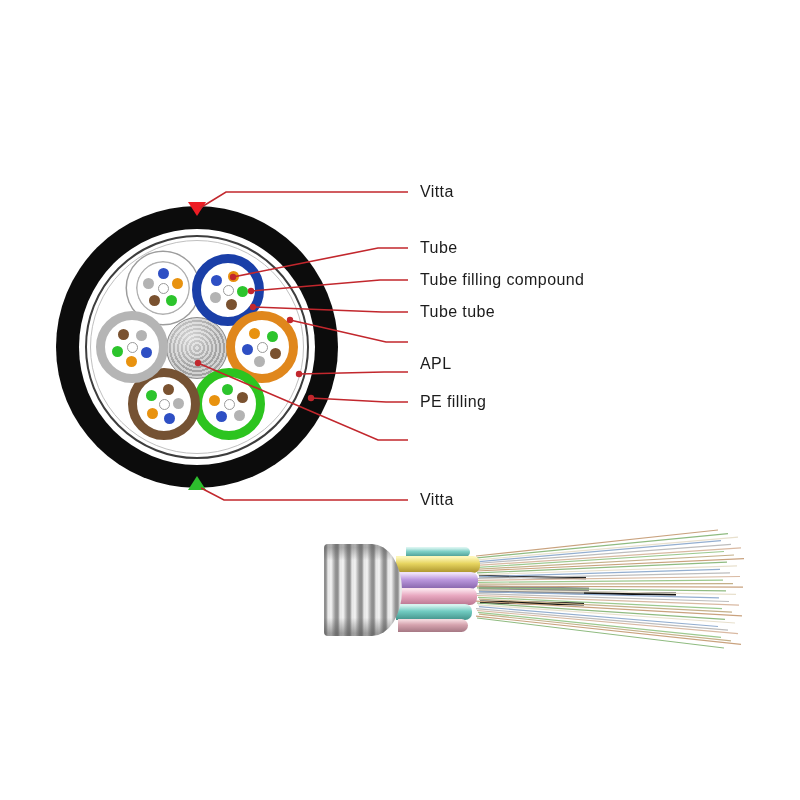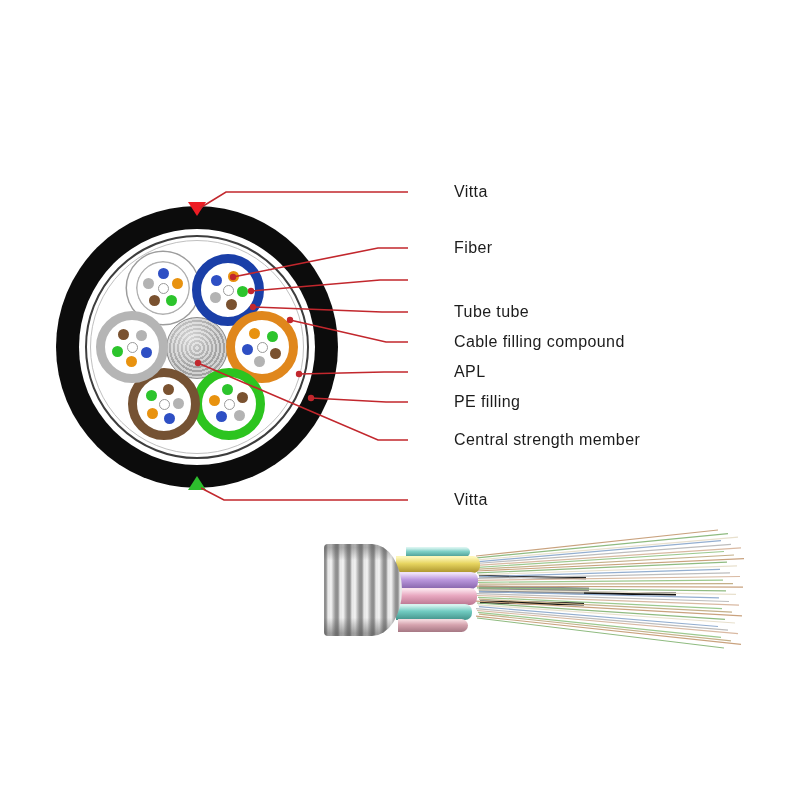--- a/index.html
+++ b/index.html
@@ -19,21 +19,21 @@
   .fiber-dot{position:absolute;width:11px;height:11px;border-radius:50%;z-index:4;box-sizing:border-box;}
   .tri{position:absolute;width:0;height:0;z-index:5;}
   .tri-red{left:188px;top:202px;border-left:9px solid transparent;border-right:9px solid transparent;
            border-top:14px solid var(--marker-red);}
   .tri-green{left:188px;top:476px;border-left:9px solid transparent;border-right:9px solid transparent;
            border-bottom:14px solid var(--marker-green);}
   svg.leaders{position:absolute;left:0;top:0;z-index:10;pointer-events:none;}
   .leader{fill:none;stroke:var(--leader);stroke-width:1.6px;}
   .ldot{fill:var(--leader);}
   .cs-label{position:absolute;left:420px;height:20px;line-height:20px;font-size:16px;color:#1c1c1c;
-            letter-spacing:.4px;white-space:nowrap;z-index:11;margin-left:34px;}
+            letter-spacing:.4px;white-space:nowrap;z-index:11;}
   
   svg.fan{position:absolute;left:0;top:0;z-index:1;pointer-events:none;}
   .bundle{position:absolute;left:396px;top:547px;width:86px;height:85px;z-index:2;}
   .band{position:absolute;left:0;border-radius:0 7px 7px 0;}
   .armor{position:absolute;left:324px;top:544px;width:78px;height:92px;z-index:3;
     border-radius:4px 30px 30px 4px/4px 46px 46px 4px;
     background:
       linear-gradient(180deg, rgba(90,90,90,.45) 0 4%, rgba(255,255,255,0) 18% 80%, rgba(80,80,80,.5) 97%),
       repeating-linear-gradient(90deg,#8f8f8f 0 2px,#e9e9e9 4px 6px,#f7f7f7 7px,#b2b2b2 10px,#8c8c8c 12px);}
   .sheath{position:absolute;left:28px;top:542px;width:308px;height:103px;z-index:4;
@@ -115,26 +115,25 @@
     <polyline class="leader" points="299,374 384,372 408,372"></polyline>
       <circle class="ldot" cx="299" cy="374" r="3.2"></circle>
     <polyline class="leader" points="311,398 386,402 408,402"></polyline>
       <circle class="ldot" cx="311" cy="398" r="3.2"></circle>
     <polyline class="leader" points="198,363 378,440 408,440"></polyline>
       <circle class="ldot" cx="198" cy="363" r="3.2"></circle>
     <polyline class="leader" points="201,488 224,500 408,500"></polyline>
   </svg>
 
   <div class="cs-label" style="top:182px">Vitta</div>
-  <div class="cs-label" style="top:238px">Fiber</div>
+  <div class="cs-label" style="top:238px">Tube</div>
+  <div class="cs-label" style="top:270px">Tube filling compound</div>
   <div class="cs-label" style="top:302px">Tube tube</div>
-  <div class="cs-label" style="top:332px">Cable filling compound</div>
-  <div class="cs-label" style="top:362px">APL</div>
+  <div class="cs-label" style="top:354px">APL</div>
   <div class="cs-label" style="top:392px">PE filling</div>
-  <div class="cs-label" style="top:430px">Central strength member</div>
   <div class="cs-label" style="top:490px">Vitta</div>
 
   <svg class="fan" width="800" height="800" id="fan-svg">
     <line x1="479" y1="576" x2="586" y2="578" stroke="#222" stroke-width="2.5"></line>
     <line x1="479" y1="589" x2="589" y2="591" stroke="#8a8a8a" stroke-width="7"></line>
     <line x1="480" y1="602" x2="584" y2="604" stroke="#111" stroke-width="3"></line>
     <line x1="584" y1="593" x2="676" y2="594" stroke="#111" stroke-width="3"></line>
   <line x1="476" y1="556.0" x2="718" y2="530.0" stroke="#c9a27e" stroke-width="1.2"></line>
       <line x1="477" y1="557.9" x2="728" y2="533.6" stroke="#8fbb80" stroke-width="1.2"></line>
       <line x1="478" y1="559.8" x2="738" y2="537.2" stroke="#e8e0cd" stroke-width="1.2"></line>

